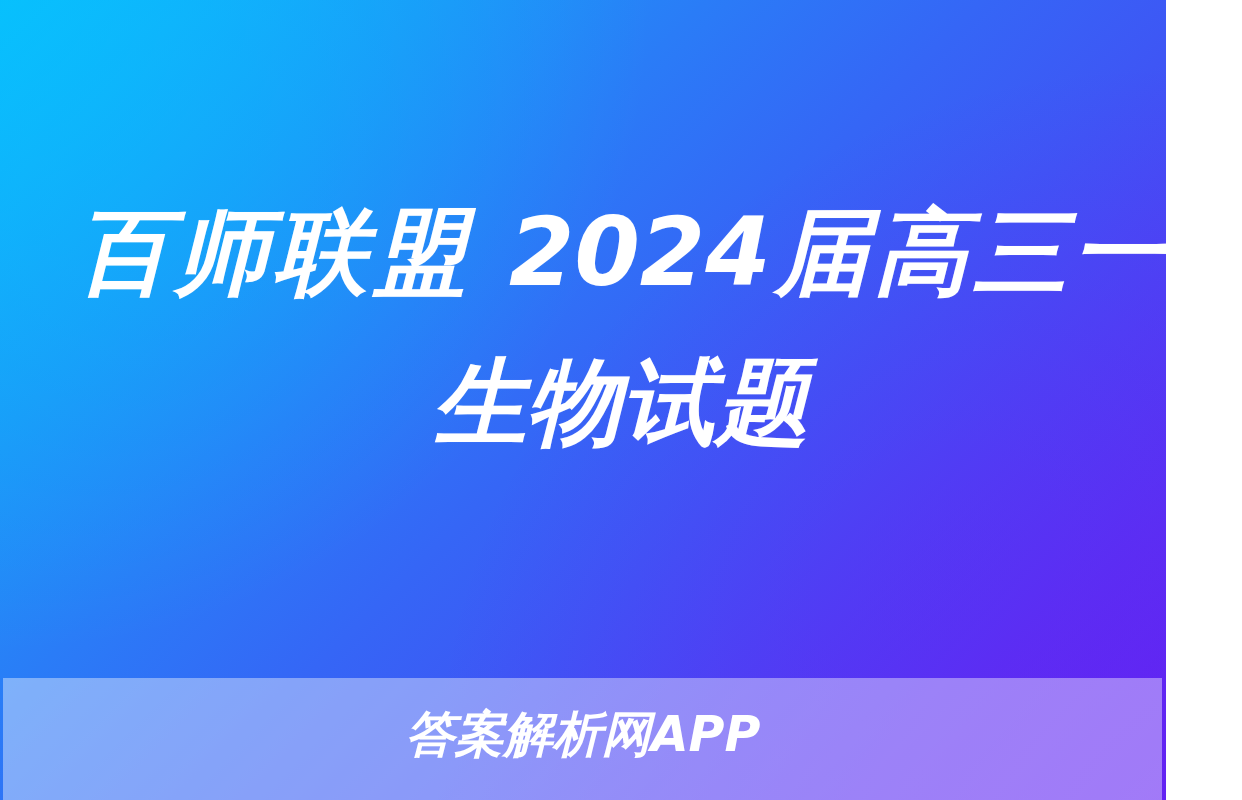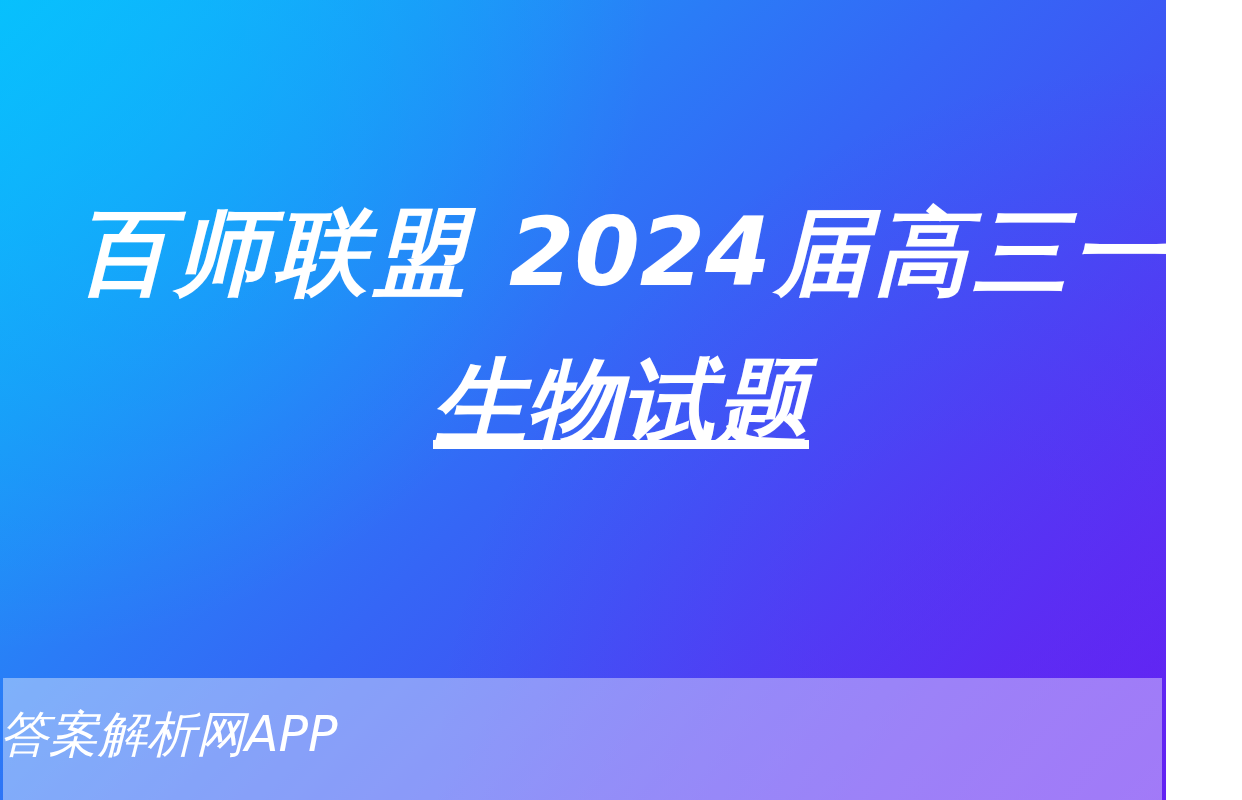--- a/index.html
+++ b/index.html
@@ -62,43 +62,42 @@
   }
 
   .title-line.stretch {
     text-align: justify;
     text-align-last: justify;
   }
 
   .title-line.center {
     text-align: left;
     text-align-last: center;
-    text-decoration: underline;
   }
 
   
   .footer-band {
     position: absolute;
     left: 3px;
     right: 4px;
     top: 678px;
     bottom: 0;
     background: rgba(255, 255, 255, 0.40);
     pointer-events: none;
   }
 
   .footer-text {
     position: absolute;
     left: 0;
     right: 0;
     top: 706px;
-    text-align: left;
+    text-align: center;
     color: #ffffff;
     font-size: 49px;
-    font-weight: 400;
+    font-weight: 700;
     font-style: italic;
     letter-spacing: 0px;
     line-height: 58px;
     white-space: nowrap;
   }
 </style>
 </head>
 <body>
 
 <div class="canvas">

